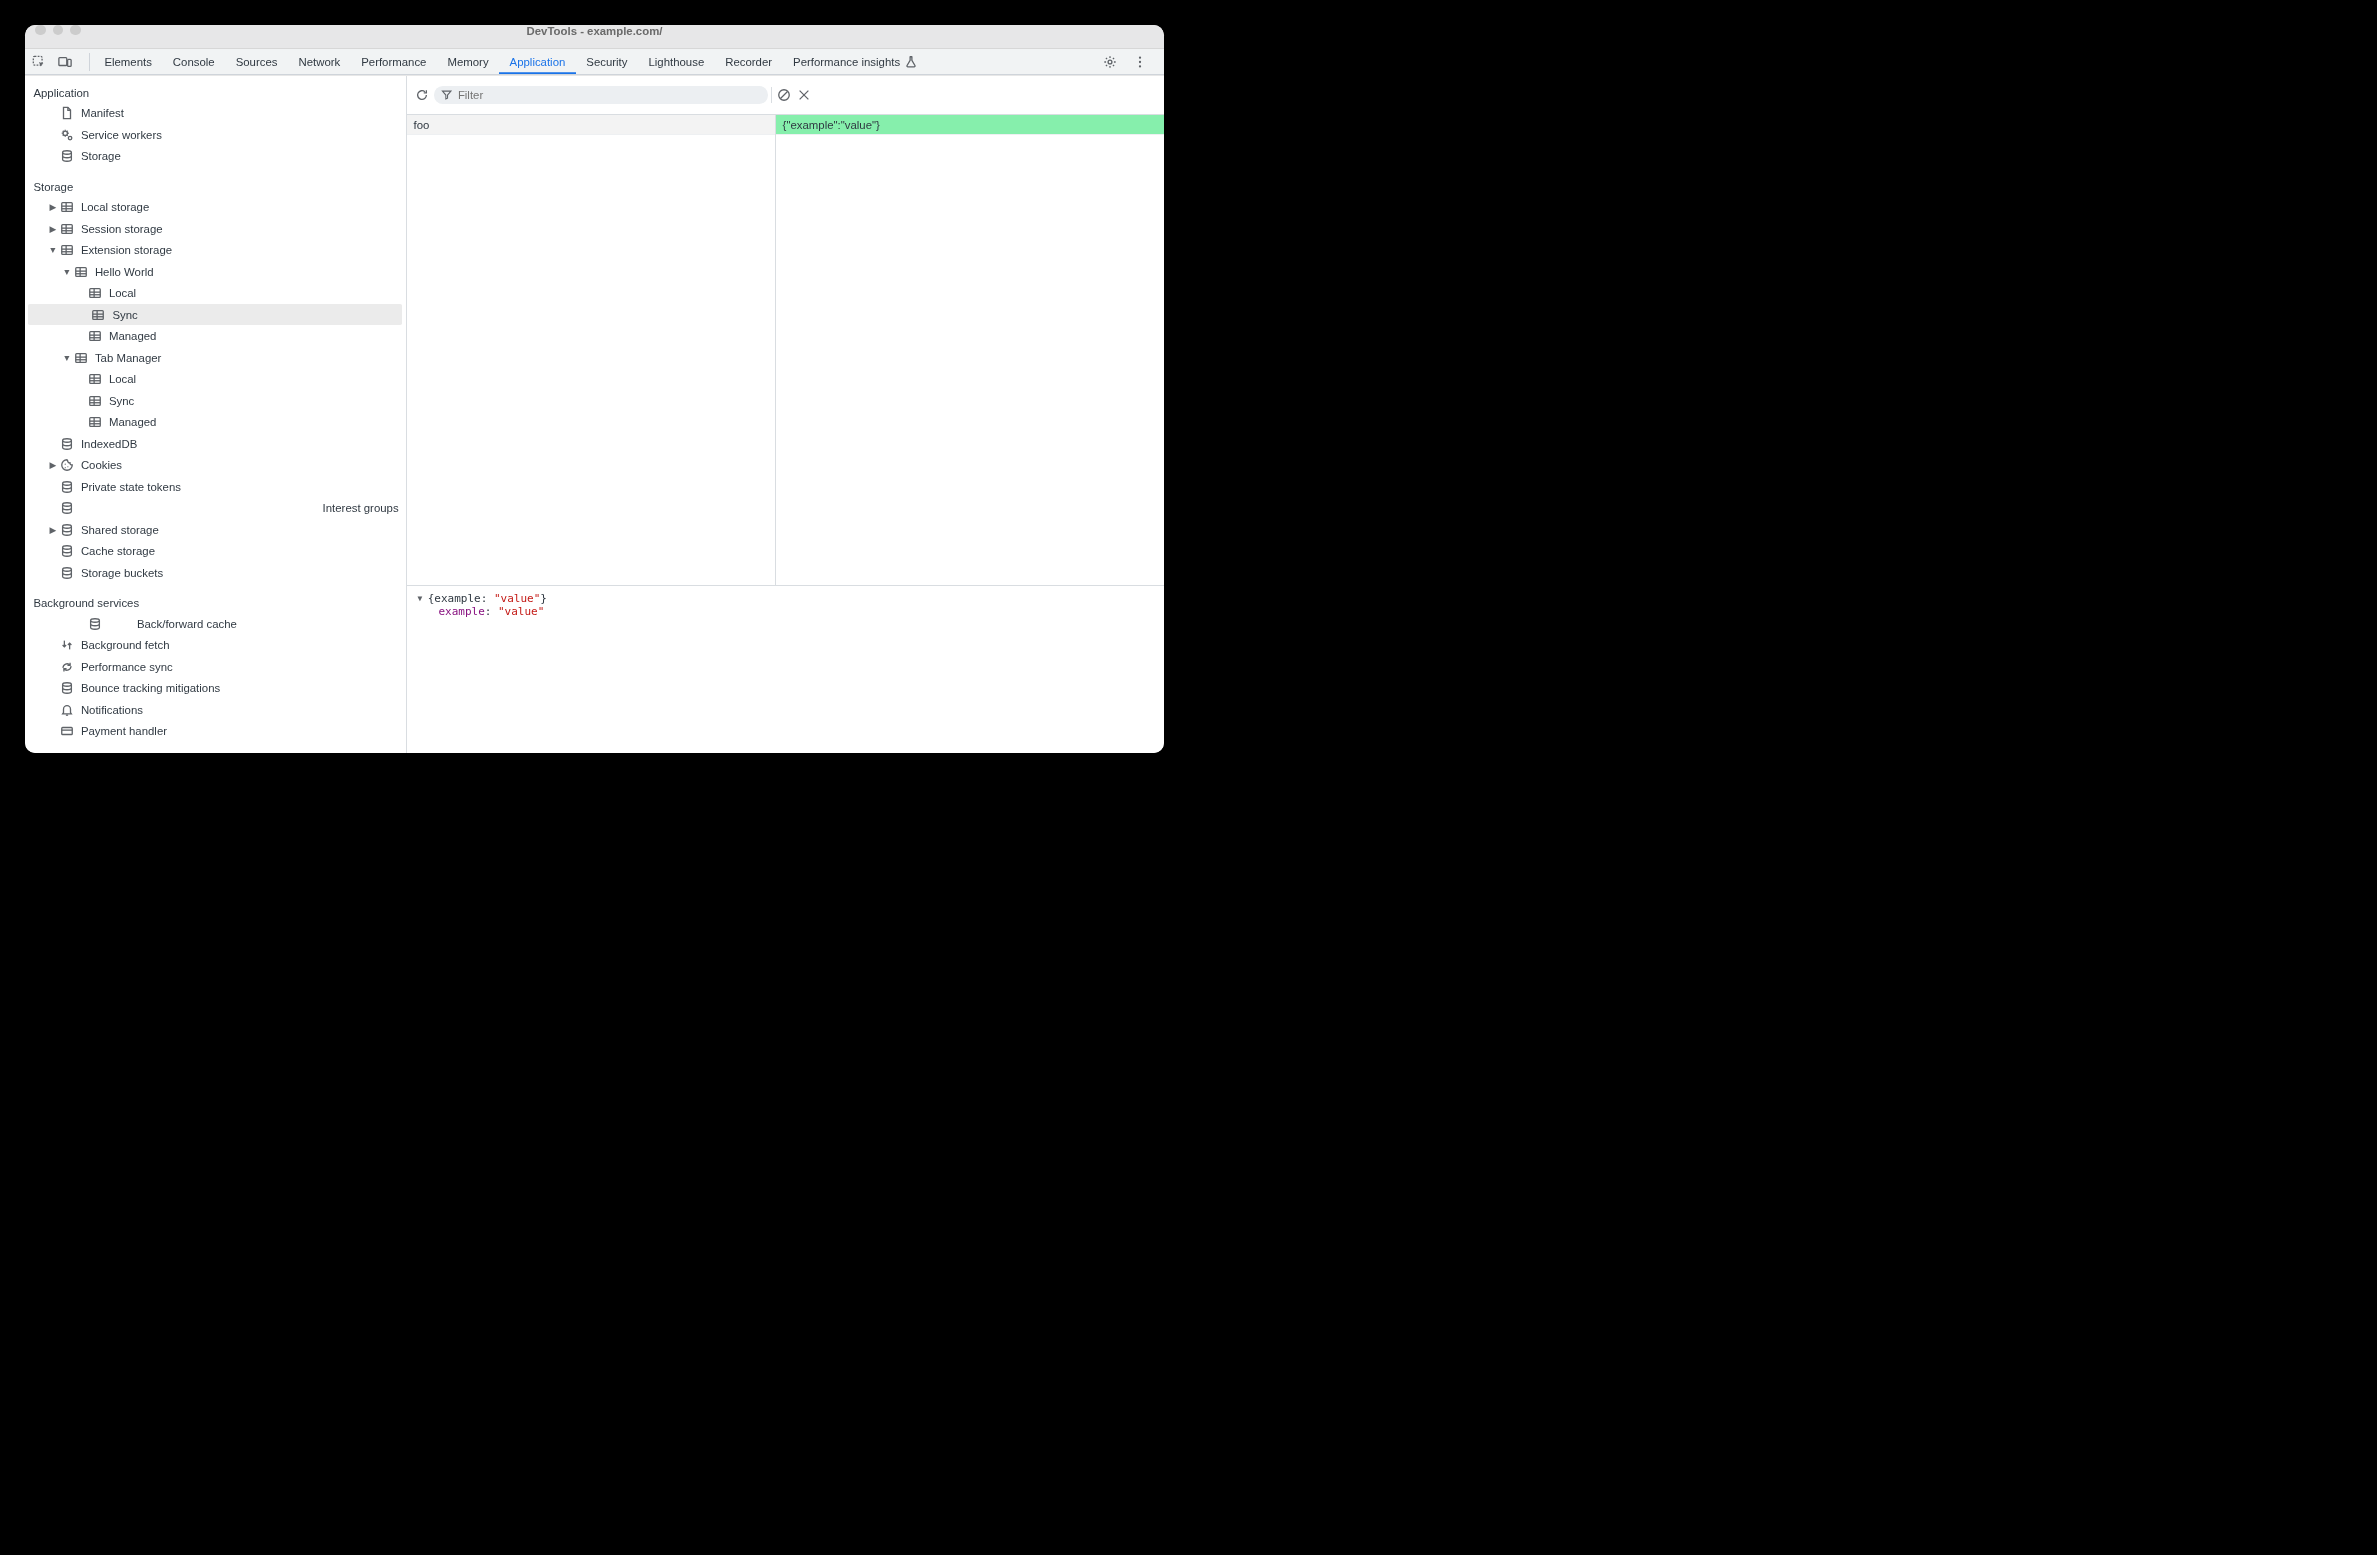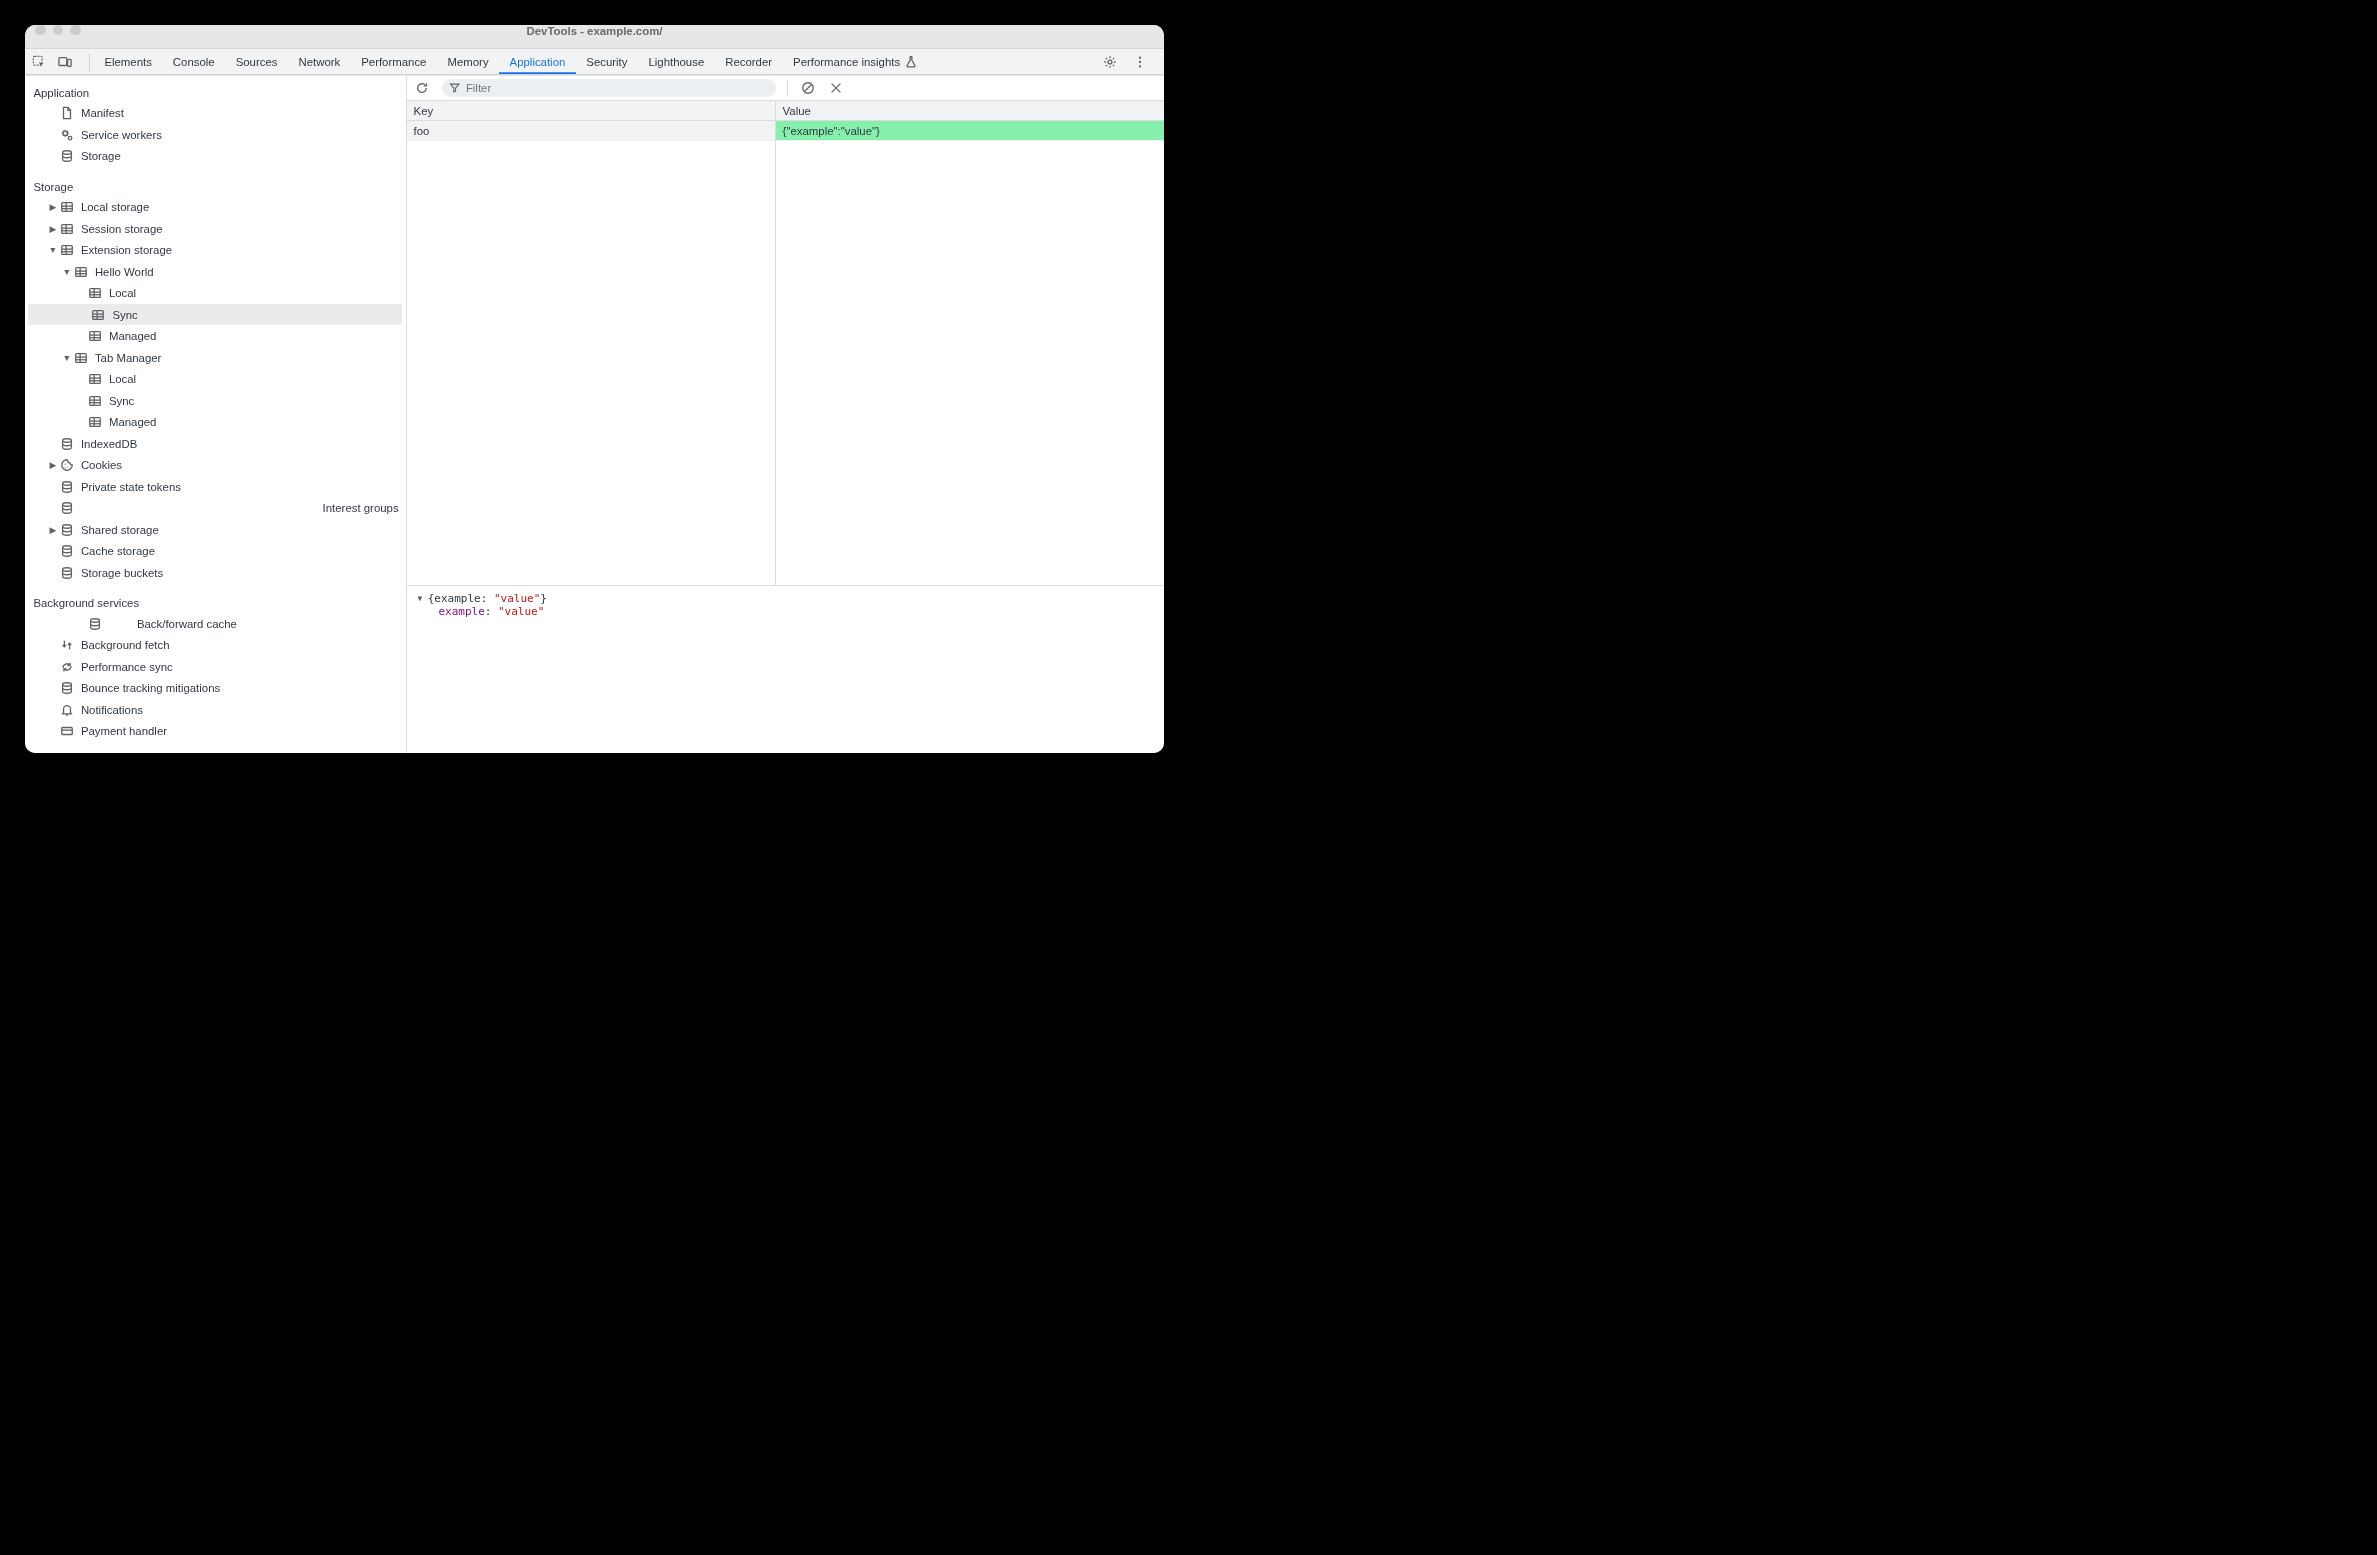--- a/index.html
+++ b/index.html
@@ -77,21 +77,21 @@
     width:10.5px; display:inline-flex; justify-content:center; font-size:8.8px; color:#5f6368;
     margin-right: 1.8px;
   }
   .arrow.blank { visibility:hidden; }
   .ico { width:14px; height:14px; margin-right:7px; display:inline-flex; align-items:center; justify-content:center; flex-shrink:0;}
   .ico svg { width:14px; height:14px; stroke:#5f6368; fill:none; stroke-width:1.5; }
   .label { flex:1; white-space:nowrap; overflow:hidden; text-overflow:ellipsis; }
 
   .main { flex:1; display:flex; flex-direction:column; background:#fff; }
   .toolbar2 {
-    height:25px; display:flex; align-items:center; gap:11px;
+    height:39px; display:flex; align-items:center; gap:3px;
     padding: 0 7px; border-bottom:0.9px solid #d9dde1;
   }
   .filter-wrap {
     flex: 0 0 334px;
     height:17.6px; background:#eceff2; border-radius:8.8px;
     display:flex; align-items:center; padding:0 7px; gap:5.3px;
   }
   .filter-wrap input {
     flex:1; border:none; background:transparent; outline:none;
     font-size:11.4px; color:#5f6368;
@@ -562,24 +562,20 @@
         <span class="tool-btn">
           <svg viewBox="0 0 16 16">
               <line x1="3" y1="3" x2="13" y2="13"></line>
               <line x1="13" y1="3" x2="3" y2="13"></line>
             </svg>
         </span>
       </div>
 
       <div class="table-area">
         <div class="grid-wrap">
-          <div class="grid-head">
-            <div class="col-key">Key</div>
-            <div class="col-val">Value</div>
-          </div>
           <div class="grid-body" id="grid-body" style="position:relative; flex:1;">
             <div class="overlay-cols">
                 <div class="oc-key"></div>
                 <div class="oc-val"></div>
               </div>
           <div class="grid-row">
                 <div class="col-key">foo</div>
                 <div class="col-val">{"example":"value"}</div>
               </div>
             </div>

